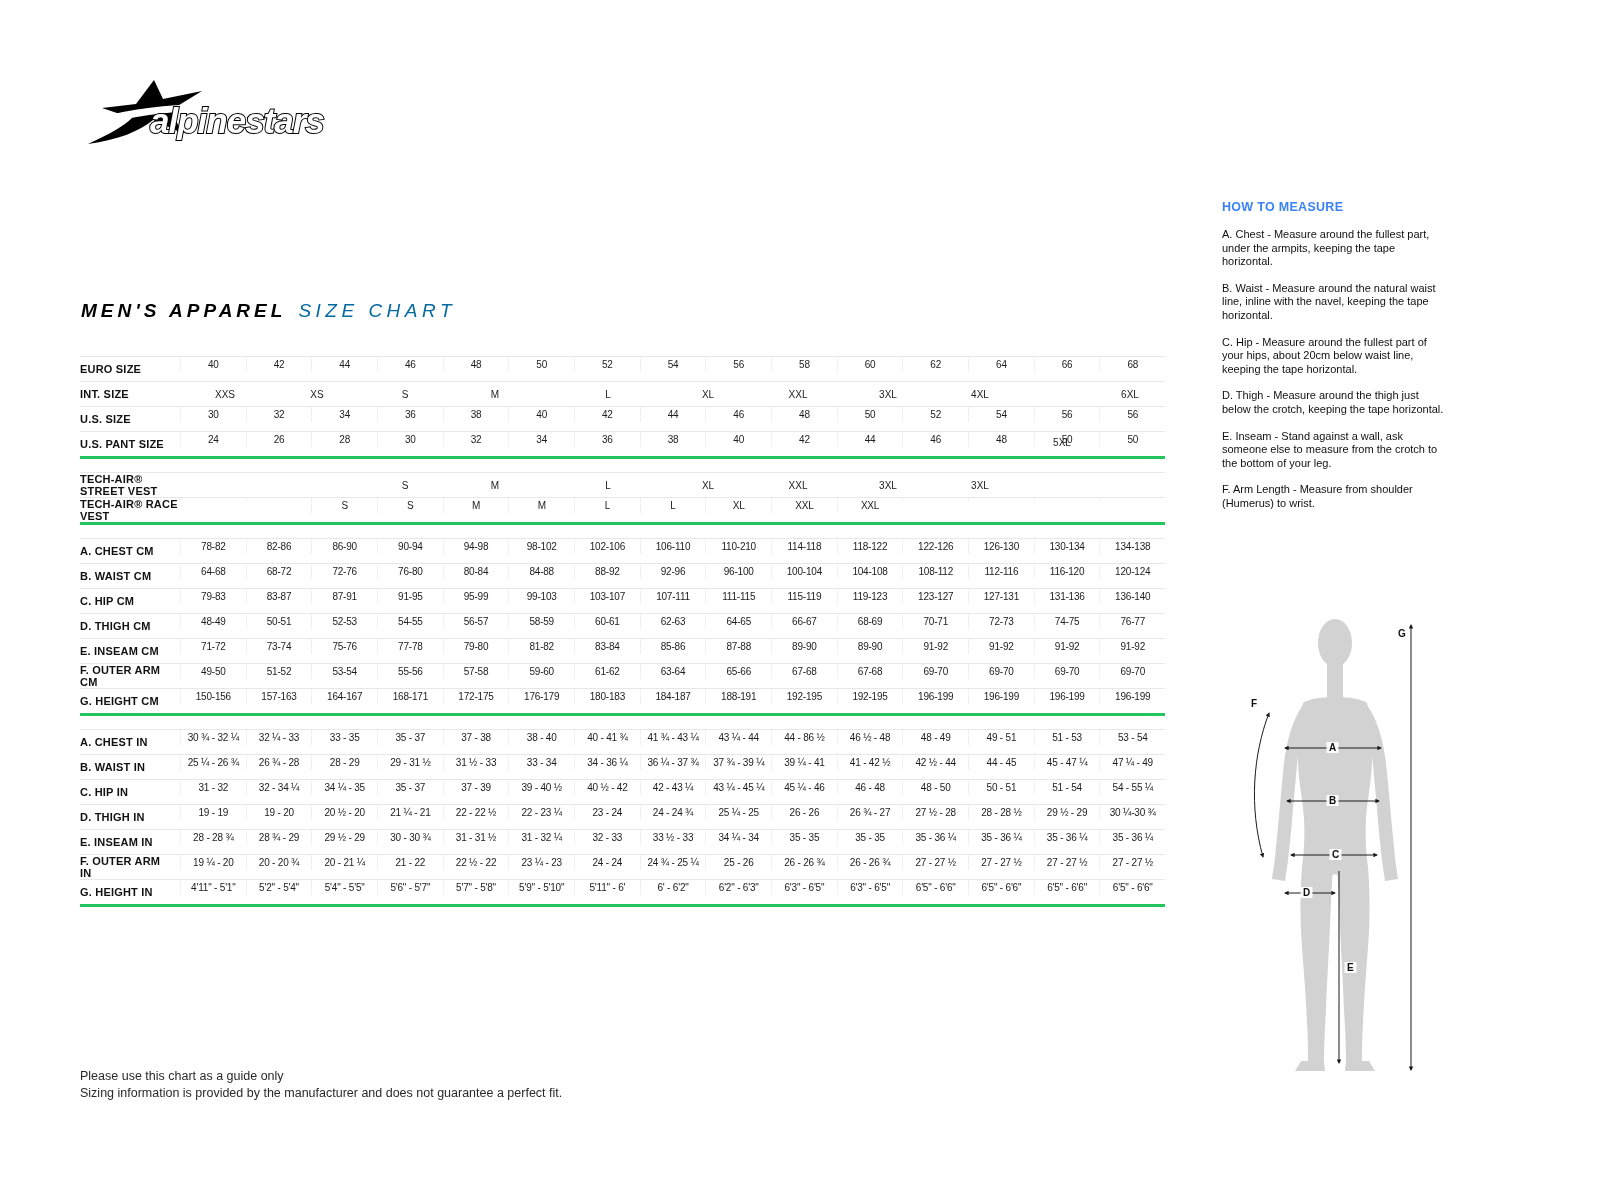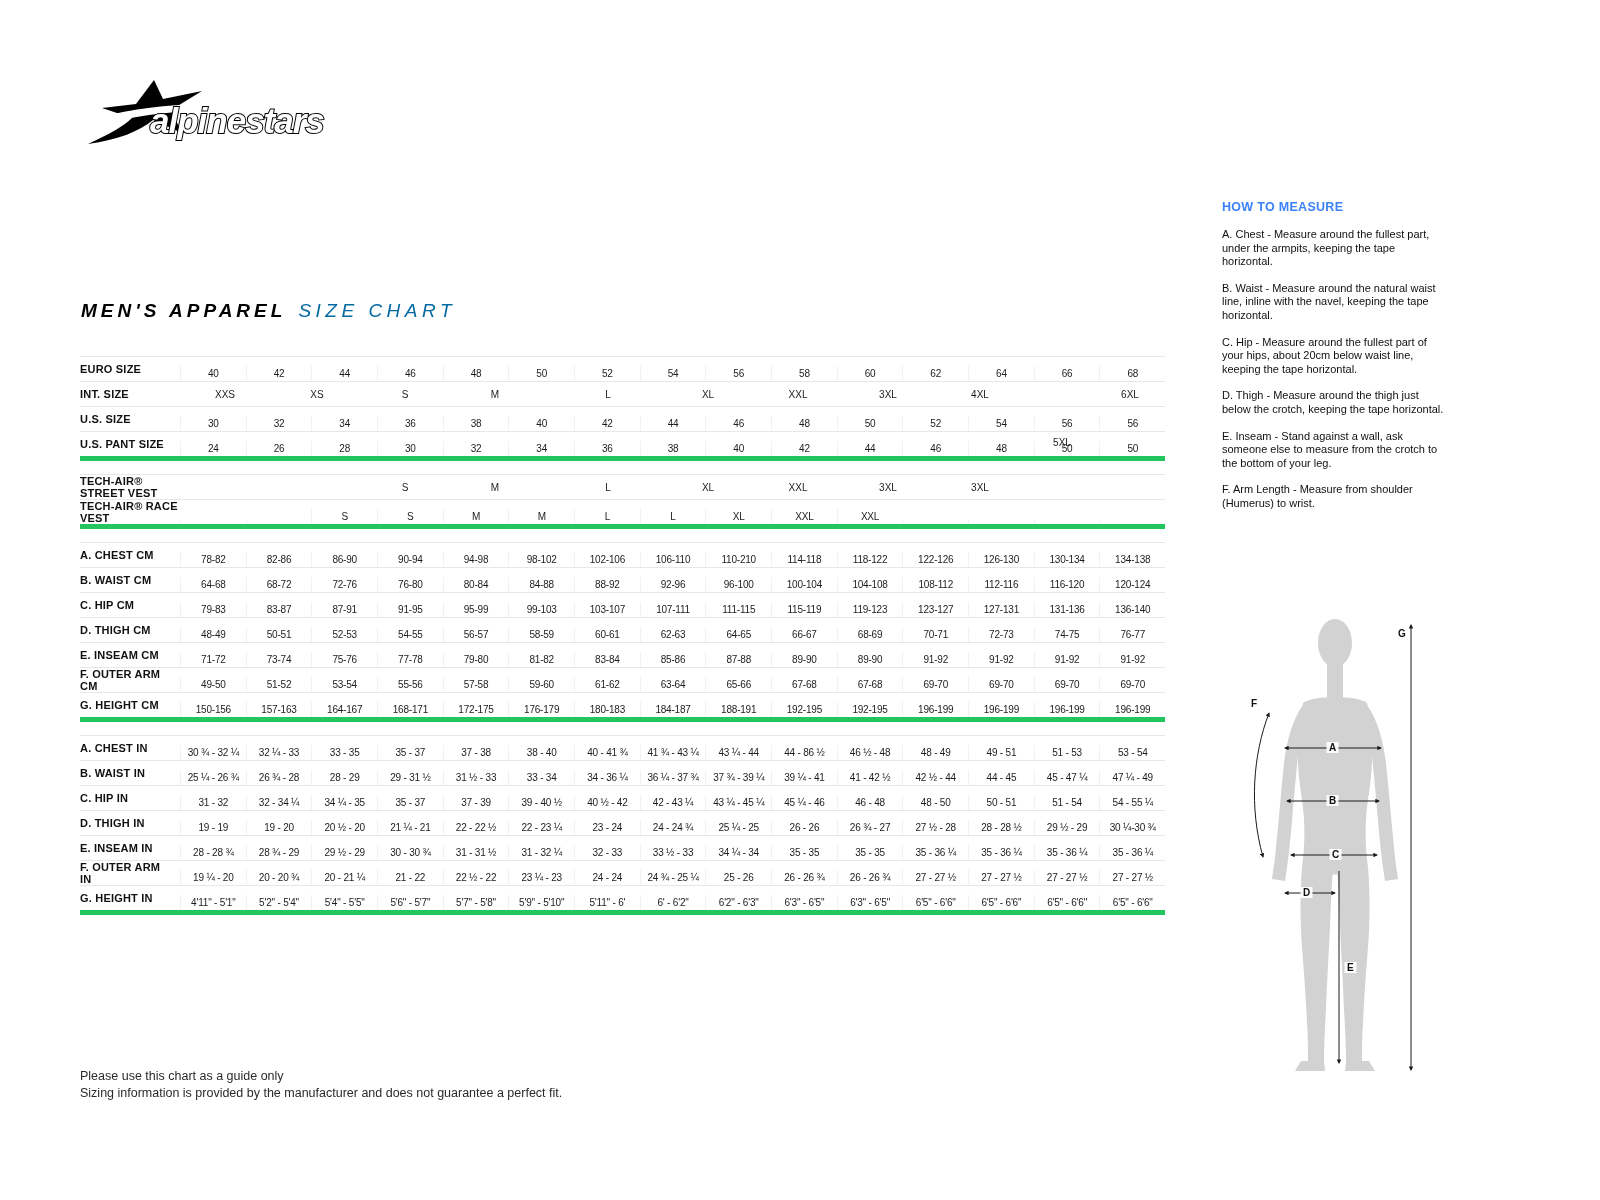--- a/index.html
+++ b/index.html
@@ -8,28 +8,28 @@
     font-family:"Liberation Sans", sans-serif;color:#1a1a1a;overflow:hidden;
   }
   
   .logo{position:absolute;left:78px;top:78px;width:280px;height:80px;}
   
   .title{position:absolute;left:81px;top:300px;font-style:italic;font-size:19px;white-space:nowrap;}
   .title .main{font-weight:bold;letter-spacing:4px;color:#000;}
   .title .sub{font-weight:normal;letter-spacing:4.5px;color:#0369a1;margin-left:12px;}
   
   .size-table{position:absolute;left:80px;top:356px;width:1085px;}
-  .tsection{border-bottom:5px solid #22c55e;}
+  .tsection{border-bottom:3px solid #22c55e;}
   .tsection + .tsection{margin-top:13px;}
   .trow{display:flex;align-items:center;border-top:1px solid #e7e7e7;min-height:24px;}
   .rlabel{
     width:100px;flex:0 0 100px;font-weight:bold;font-size:11px;line-height:12px;
     color:#111;white-space:pre-line;letter-spacing:0.2px;
   }
-  .rvals{flex:1;display:flex;position:relative;align-self:stretch;align-items:flex-end;}
+  .rvals{flex:1;display:flex;position:relative;align-self:stretch;align-items:flex-start;}
   .cell{
     flex:1;text-align:center;font-size:10px;letter-spacing:-0.2px;color:#1c1c1c;
     border-left:1px solid #f1f1f1;padding:2px 0;white-space:nowrap;
   }
   .rvals .cell:first-child{border-left:1px solid #f1f1f1;}
   .rvals.merged{min-height:24px;}
   .mcell{
     position:absolute;top:50%;transform:translate(-50%,-50%);
     font-size:10px;color:#1c1c1c;white-space:nowrap;
   }

